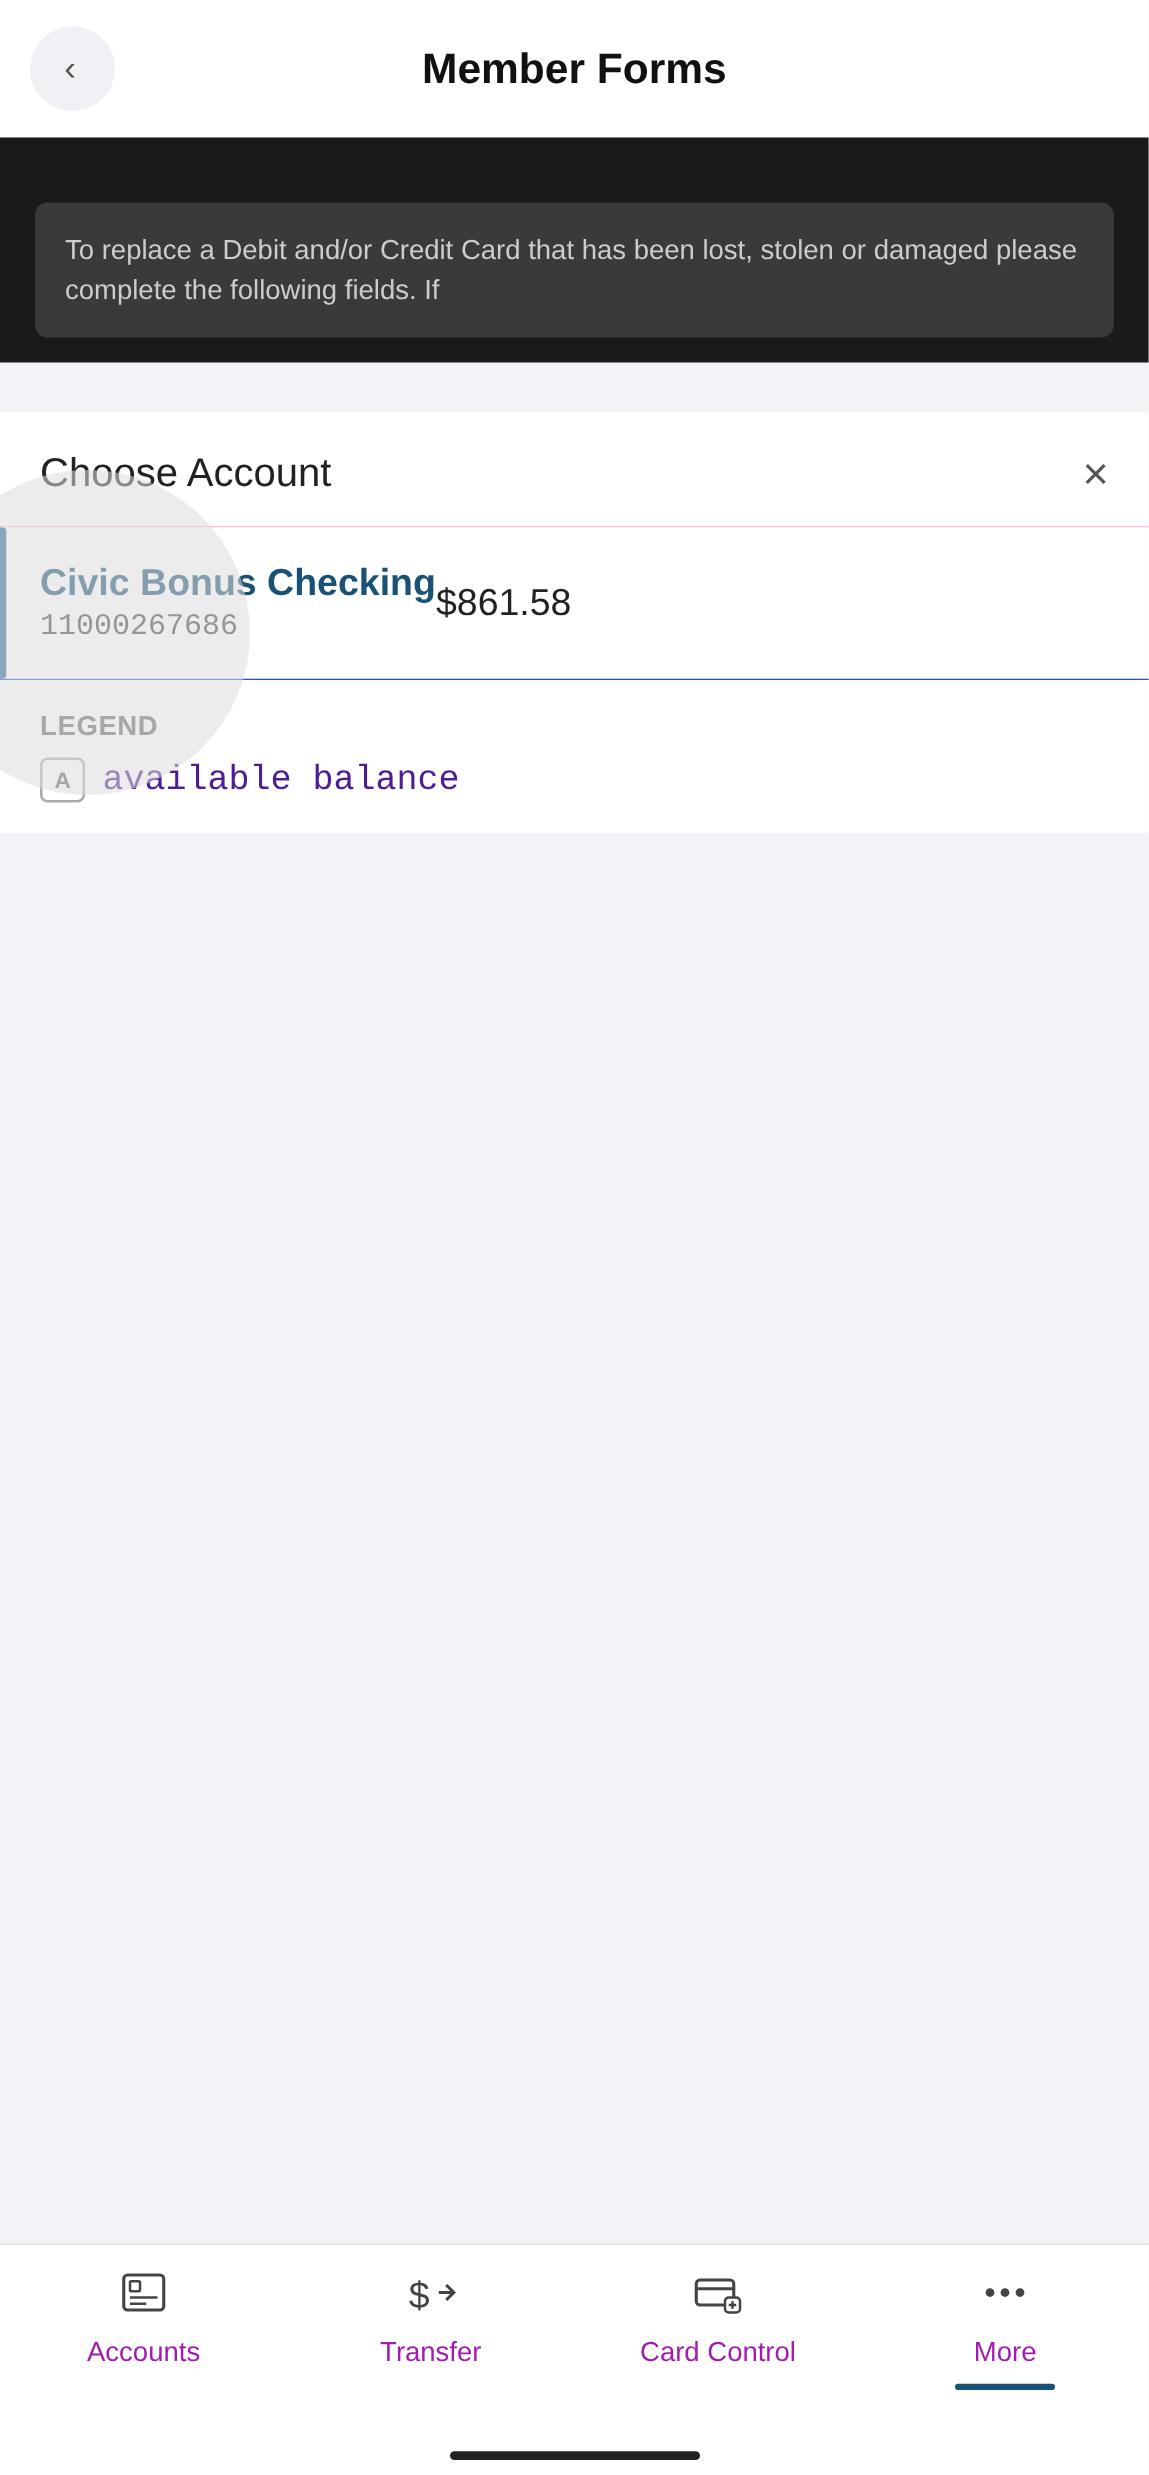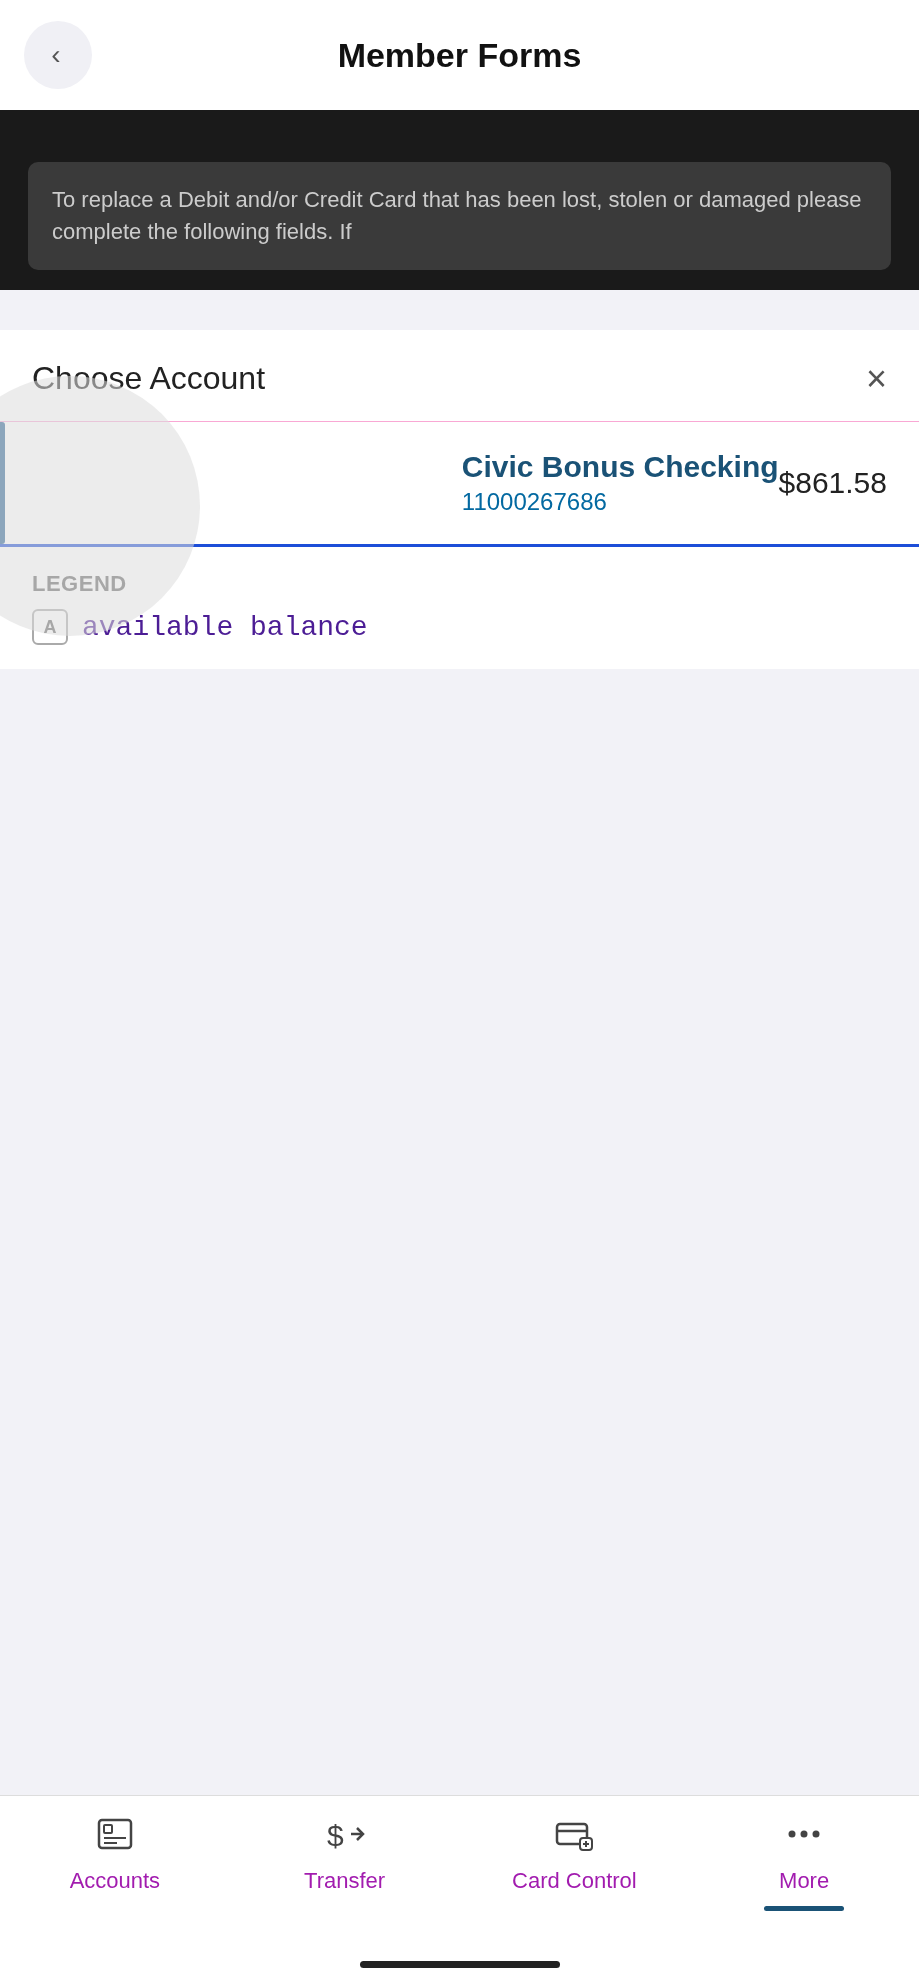--- a/index.html
+++ b/index.html
@@ -107,23 +107,23 @@
       font-size: 36px;
       color: #555;
       cursor: pointer;
       line-height: 1;
     }
 
     
     .account-item {
       display: flex;
       align-items: center;
-      justify-content: flex-end;
+      justify-content: flex-start;
       padding: 28px 32px;
-      border-bottom: 3px solid #1d4ed8;
+      border-bottom: 1px solid #1d4ed8;
       position: relative;
       background: #fff;
     }
 
     .account-left-bar {
       position: absolute;
       left: 0;
       top: 0;
       bottom: 0;
       width: 5px;
@@ -137,22 +137,23 @@
     }
 
     .account-name {
       font-size: 30px;
       font-weight: 600;
       color: #1a5276;
     }
 
     .account-number {
       font-size: 24px;
-      color: #0369a1;
+      color: #404040;
       margin-top: 4px;
+      font-family: Liberation Mono, monospace;
     }
 
     .account-balance {
       font-size: 30px;
       font-weight: 500;
       color: #222;
     }
 
     
     .legend-section {

